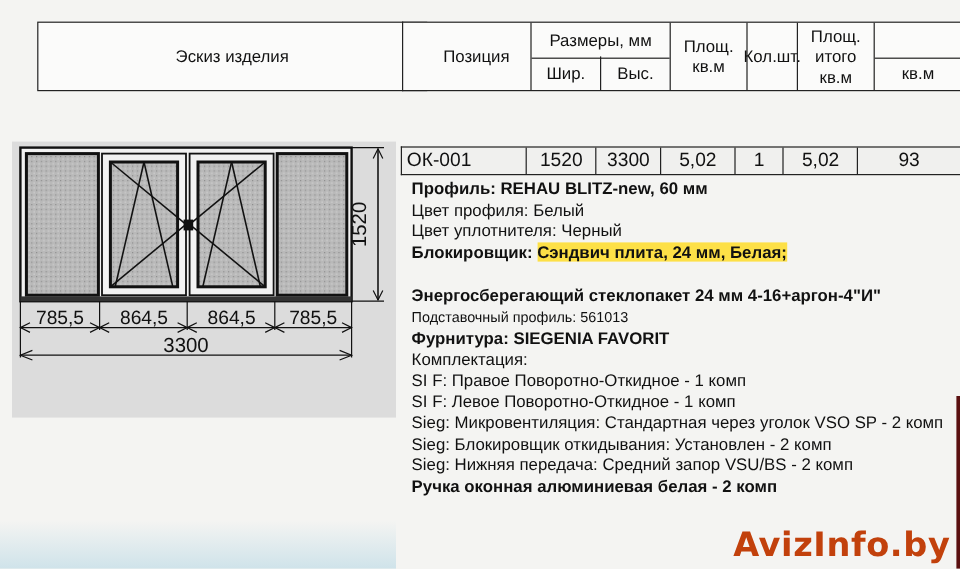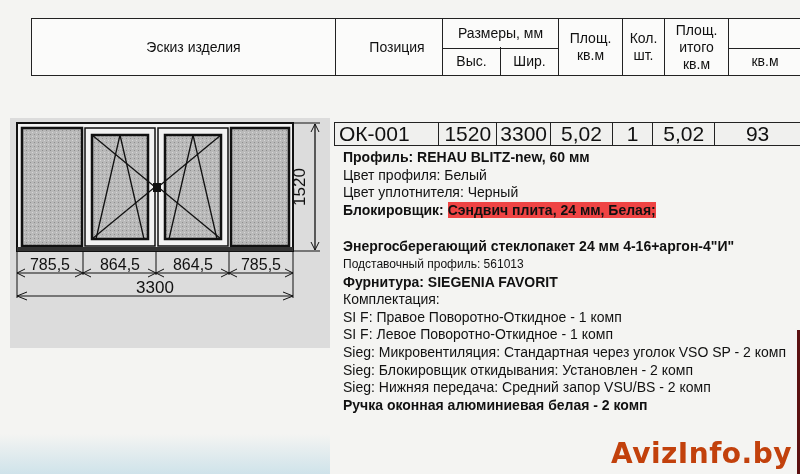--- a/index.html
+++ b/index.html
@@ -21,29 +21,29 @@
   .hdr-main { left:335px; width:465px; border-right:none; }
   .hcell { position:absolute; top:0; height:100%; border-left:1.5px solid #222; box-sizing:border-box; display:flex; align-items:center; justify-content:center; text-align:center; font-size:14px; line-height:17px; }
   .hcell.first { border-left:none;padding-left:16px; }
   .sub-top { position:absolute; left:0; right:0; top:0; height:29px; border-bottom:1.5px solid #222; display:flex; align-items:center; justify-content:center; font-size:14px; }
   .sub-bot { position:absolute; left:0; right:0; bottom:0; height:28px; display:flex; }
   .sub-bot div { flex:1; display:flex; align-items:center; justify-content:center; font-size:14px; }
   .sub-bot div + div { border-left:1.5px solid #222; }
 
   
   .drow { position:absolute; left:334px; top:122px; width:466px; height:24px; border:1.5px solid #222; border-right:none; box-sizing:border-box; display:flex; background:#f0f0ee; }
-  .drow div { display:flex; align-items:center; justify-content:center; font-size:21px; border-left:1.5px solid #222; box-sizing:border-box; }
+  .drow div { display:flex; align-items:center; justify-content:center; font-size:16px; border-left:1.5px solid #222; box-sizing:border-box; }
   .drow div.first { border-left:none; justify-content:flex-start; padding-left:4px; }
 
   
   .spec { position:absolute; left:343px; top:149px; width:460px; font-size:14px; line-height:17.6px; white-space:nowrap; }
   .spec .b { font-weight:bold; }
   .spec .sm { font-size:12px; }
   .spec .gap { height:19px; }
-  .spec .hl { background:#ef4444; }
+  .spec .hl { background:#fde047; }
 
   
   .sketch { position:absolute; left:10px; top:118px; width:320px; height:230px; background:#dcdcdc; }
   .watermark { position:absolute; right:8px; bottom:4px; font-size:28px; font-weight:bold; color:#c2410c; font-family:"DejaVu Sans", sans-serif; letter-spacing:0.5px; }
 </style>
 </head>
 <body>
 
 <div class="paper-tint"></div>
 <div class="right-edge"></div>
@@ -52,29 +52,29 @@
   <span>Эскиз изделия</span>
 </div>
 
 <div class="hdr hdr-main">
   <div class="hcell first" style="left:0;width:106px;">
     <span>Позиция</span>
   </div>
   <div class="hcell" style="left:106px;width:116px;">
     <div class="sub-top">Размеры, мм</div>
     <div class="sub-bot">
+      <div>Шир.</div>
       <div>Выс.</div>
-      <div>Шир.</div>
     </div>
   </div>
   <div class="hcell" style="left:222px;width:64px;flex-direction:column;">
     <span>Площ.</span>
     <span>кв.м</span>
   </div>
-  <div class="hcell" style="left:286px;width:42px;flex-direction:column;">
+  <div class="hcell" style="left:286px;width:42px;">
     <span>Кол.</span>
     <span>шт.</span>
   </div>
   <div class="hcell" style="left:328px;width:64px;flex-direction:column;">
     <span>Площ.</span>
     <span>итого</span>
     <span>кв.м</span>
   </div>
   <div class="hcell" style="left:392px;width:73px;">
     <div class="sub-top" style="border-bottom:1.5px solid #222;"></div>

